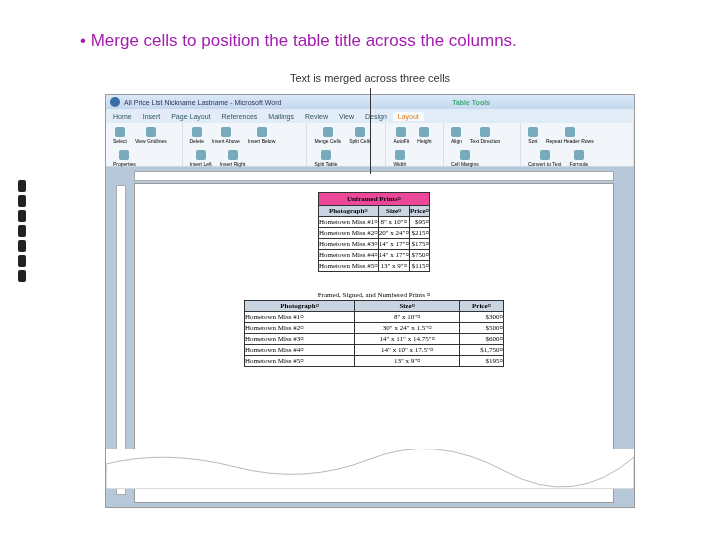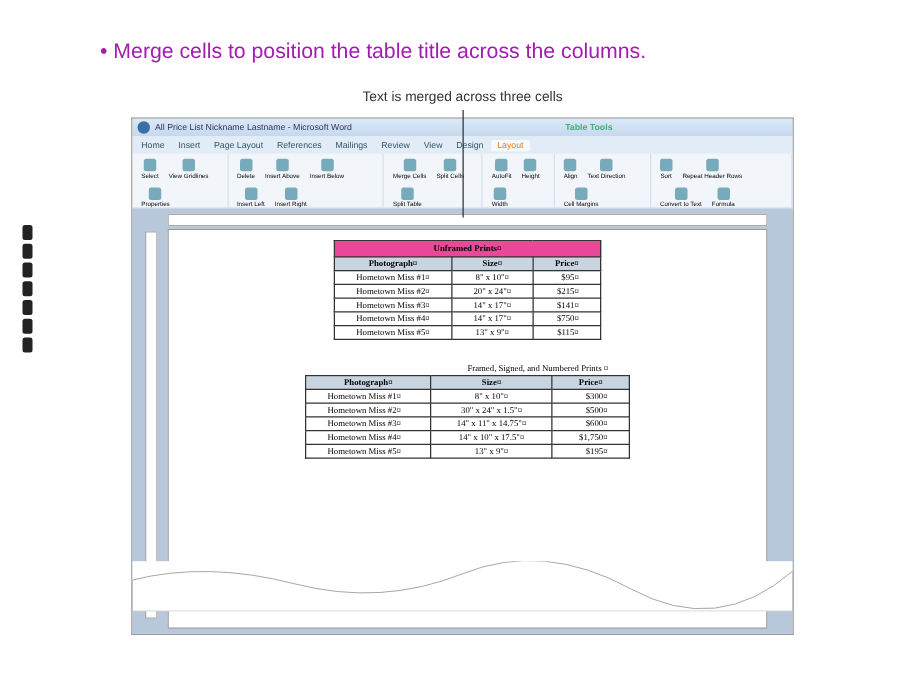--- a/index.html
+++ b/index.html
@@ -26,21 +26,21 @@
 .rbtn { display:flex; flex-direction:column; align-items:center; padding:1px 2px; border:1px solid transparent; border-radius:2px; gap:1px; }
 .ricon { width:12px; height:12px; background:#7ab; border-radius:2px; }
 .ricon.sm { width:10px; height:10px; }
 .rgroup .glabel { font-size:5.5px; color:#668; text-align:center; }
 .ruler-area { background:#b8c8db; padding:4px 0 0 28px; height:340px; position:relative; }
 .ruler { height:10px; background:#fff; border:1px solid #aaa; margin:0 20px 2px 0; }
 .page { background:#fff; border:1px solid #999; margin-right:20px; min-height:320px; padding:8px 40px; position:relative; }
 .vruler { position:absolute; left:10px; top:18px; width:10px; height:310px; background:#fff; border:1px solid #aaa; }
 .doc-title { text-align:center; font-family:'Times New Roman',serif; font-size:12px; margin:6px 0; }
 .tbl { margin:0 auto; border-collapse:collapse; font-size:7px; font-family:'Times New Roman',serif; }
-.tbl td, .tbl th { border:1px solid #333; padding:1px 17px; }
+.tbl td, .tbl th { border:1px solid #333; padding:1px 0; }
 .tbl .merged { background:#ec4899; text-align:center; font-weight:bold; padding:2px; }
 .tbl th { background:#c8d4e0; font-weight:bold; text-align:center; }
 .tbl td.n { text-align:right; }
 .tbl td.c { text-align:center; }
 .sect2 { margin:18px auto 0; }
 .wavy { position:absolute; left:0; right:0; bottom:18px; height:40px; background:#fff; }
 .wavy svg { width:100%; height:40px; display:block; }
 </style>
 </head>
 <body>
@@ -216,39 +216,39 @@
                   <td class="n">$95¤</td>
                 </tr>
                 <tr>
                   <td>Hometown Miss #2¤</td>
                   <td class="c">20" x 24"¤</td>
                   <td class="n">$215¤</td>
                 </tr>
                 <tr>
                   <td>Hometown Miss #3¤</td>
                   <td class="c">14" x 17"¤</td>
-                  <td class="n">$141¤</td>
+                  <td class="n">$175¤</td>
                 </tr>
                 <tr>
                   <td>Hometown Miss #4¤</td>
                   <td class="c">14" x 17"¤</td>
                   <td class="n">$750¤</td>
                 </tr>
                 <tr>
                   <td>Hometown Miss #5¤</td>
                   <td class="c">13" x 9"¤</td>
                   <td class="n">$115¤</td>
                 </tr>
               </tbody>
             </table>
           <div class="sect2" id="tbl2wrap">
               <table class="tbl" style="width:260px">
                 <tbody>
                   <tr>
-                    <td colspan="3" style="border:none;text-align:right;font-size:7px">Framed, Signed, and Numbered Prints    ¤</td>
+                    <td colspan="3" style="border:none;text-align:center;font-size:7px">Framed, Signed, and Numbered Prints    ¤</td>
                   </tr>
                   <tr>
                     <th>Photograph¤</th>
                     <th>Size¤</th>
                     <th>Price¤</th>
                   </tr>
                   <tr>
                     <td>Hometown Miss #1¤</td>
                     <td class="c">8" x 10"¤</td>
                     <td class="n">$300¤</td>

